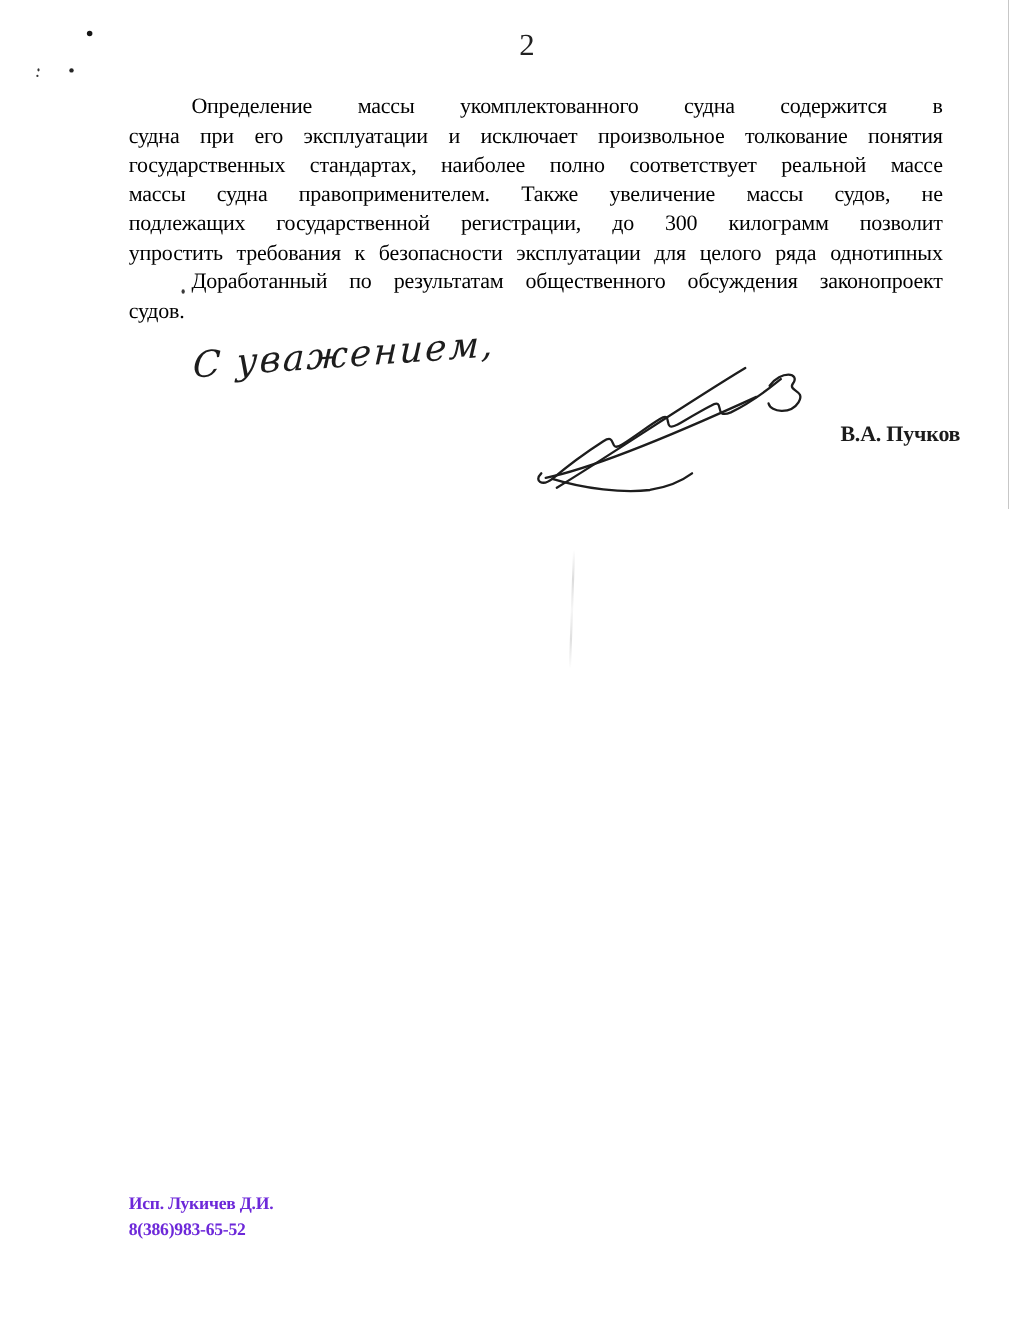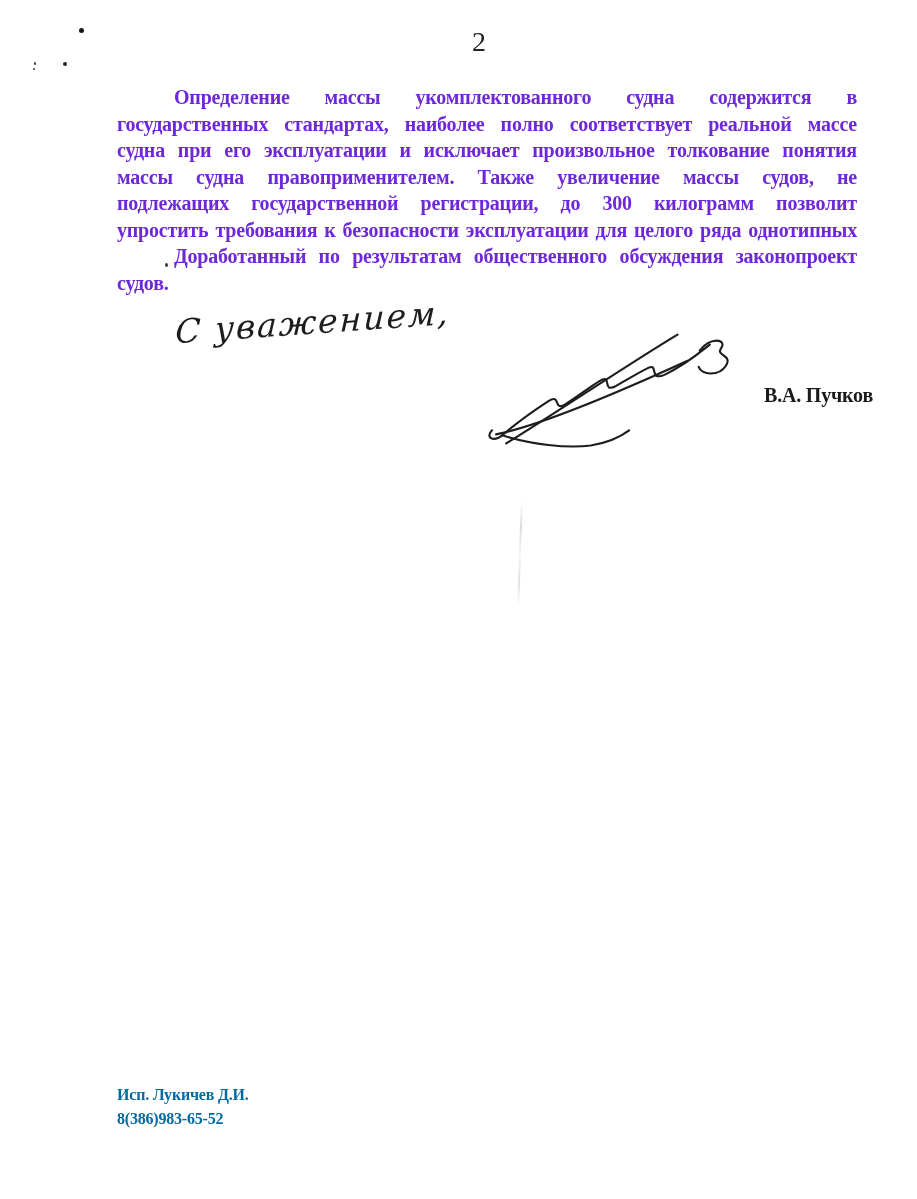--- a/index.html
+++ b/index.html
@@ -20,24 +20,24 @@
     font-size: 28px;
     font-weight: 400;
     color: #222;
   }
   .text-block {
     position: absolute;
     left: 117px;
     top: 84px;
     width: 740px;
     font-size: 20px;
-    font-weight: 700;
+    font-weight: 400;
     letter-spacing: -0.2px;
     line-height: 26.5px;
-    color: #6d28d9;
+    color: #000000;
   }
   .ln {
     text-align: justify;
     text-align-last: justify;
     white-space: nowrap;
     height: 26.5px;
   }
   .ln.indent { padding-left: 57px; }
   .ln.last {
     text-align: left;
@@ -72,21 +72,21 @@
     color: #1b1b1b;
   }
   .footer-block {
     position: absolute;
     left: 117px;
     top: 1083px;
     font-size: 16px;
     font-weight: 700;
     letter-spacing: -0.2px;
     line-height: 24px;
-    color: #0369a1;
+    color: #6d28d9;
   }
   .speck {
     position: absolute;
     background: #161616;
     border-radius: 50%;
   }
   .speck-1 { left: 79px;  top: 28px;  width: 5px; height: 5px; }
   .speck-2 { left: 63px;  top: 62px;  width: 4px; height: 4px; background: #262626; }
   .speck-3 { left: 34px;  top: 62px;  width: 2px; height: 3px; background: #333; }
   .speck-4 { left: 33px;  top: 68px;  width: 2px; height: 2px; background: #333; }
@@ -111,22 +111,22 @@
 
   <div class="speck speck-1"></div>
   <div class="speck speck-2"></div>
   <div class="speck speck-3"></div>
   <div class="speck speck-4"></div>
   <div class="speck speck-5"></div>
   <div class="crease"></div>
 
   <div class="text-block">
     <div class="ln indent">Определение массы укомплектованного судна содержится в</div>
+    <div class="ln">судна при его эксплуатации и исключает произвольное толкование понятия</div>
     <div class="ln">государственных стандартах, наиболее полно соответствует реальной массе</div>
-    <div class="ln">судна при его эксплуатации и исключает произвольное толкование понятия</div>
     <div class="ln">массы судна правоприменителем. Также увеличение массы судов, не</div>
     <div class="ln">подлежащих государственной регистрации, до 300 килограмм позволит</div>
     <div class="ln">упростить требования к безопасности эксплуатации для целого ряда однотипных</div>
     <div class="ln indent">Доработанный по результатам общественного обсуждения законопроект</div>
     <div class="ln last">судов.</div>
   </div>
 
   <div class="closing-handwritten">С уважением,</div>
 
   <svg class="signature-svg" viewBox="0 0 250 120" fill="none" xmlns="http://www.w3.org/2000/svg">

